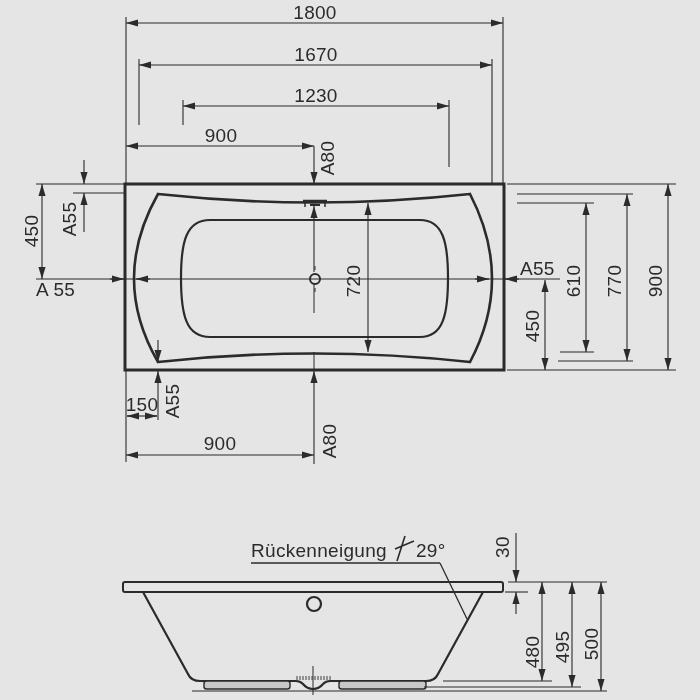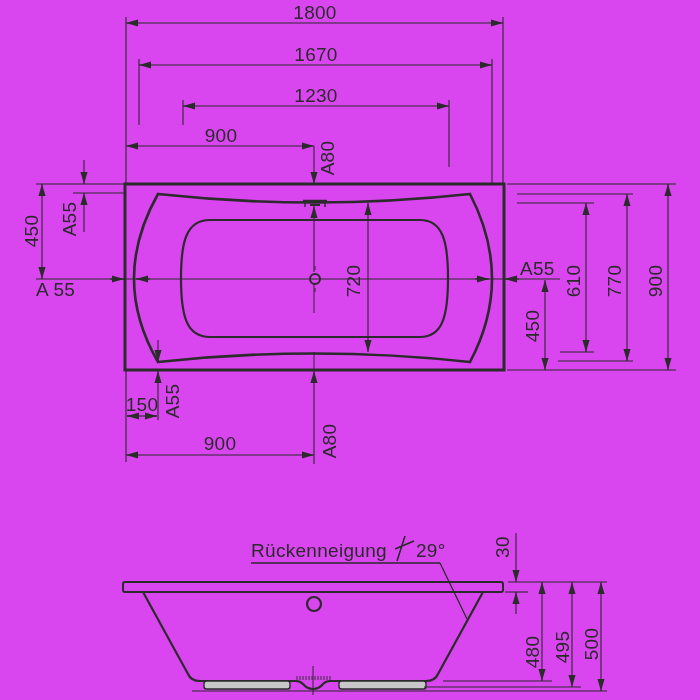--- a/index.html
+++ b/index.html
@@ -1,16 +1,16 @@
 <!DOCTYPE html>
 <html><head>
 <meta charset="utf-8">
 <style>
   html,body{margin:0;padding:0;background:#ffffff;}
-  .canvas{position:relative;width:700px;height:700px;background:#d946ef;overflow:hidden;}
+  .canvas{position:relative;width:700px;height:700px;background:#e5e5e5;overflow:hidden;}
   svg{display:block;}
   .dim-text{font-family:"Liberation Sans","DejaVu Sans",sans-serif;font-size:19px;fill:#2b2b2b;letter-spacing:0.3px;}
   .ln{stroke:#2b2b2b;fill:none;}
   .thin{stroke-width:1.1;}
   .hair{stroke-width:1;}
   .thick{stroke-width:3;}
   .mid{stroke-width:2.6;}
   .well{stroke-width:2.2;}
   .foot{fill:#c8c8c8;stroke:#2b2b2b;stroke-width:1.4;}
 </style>

